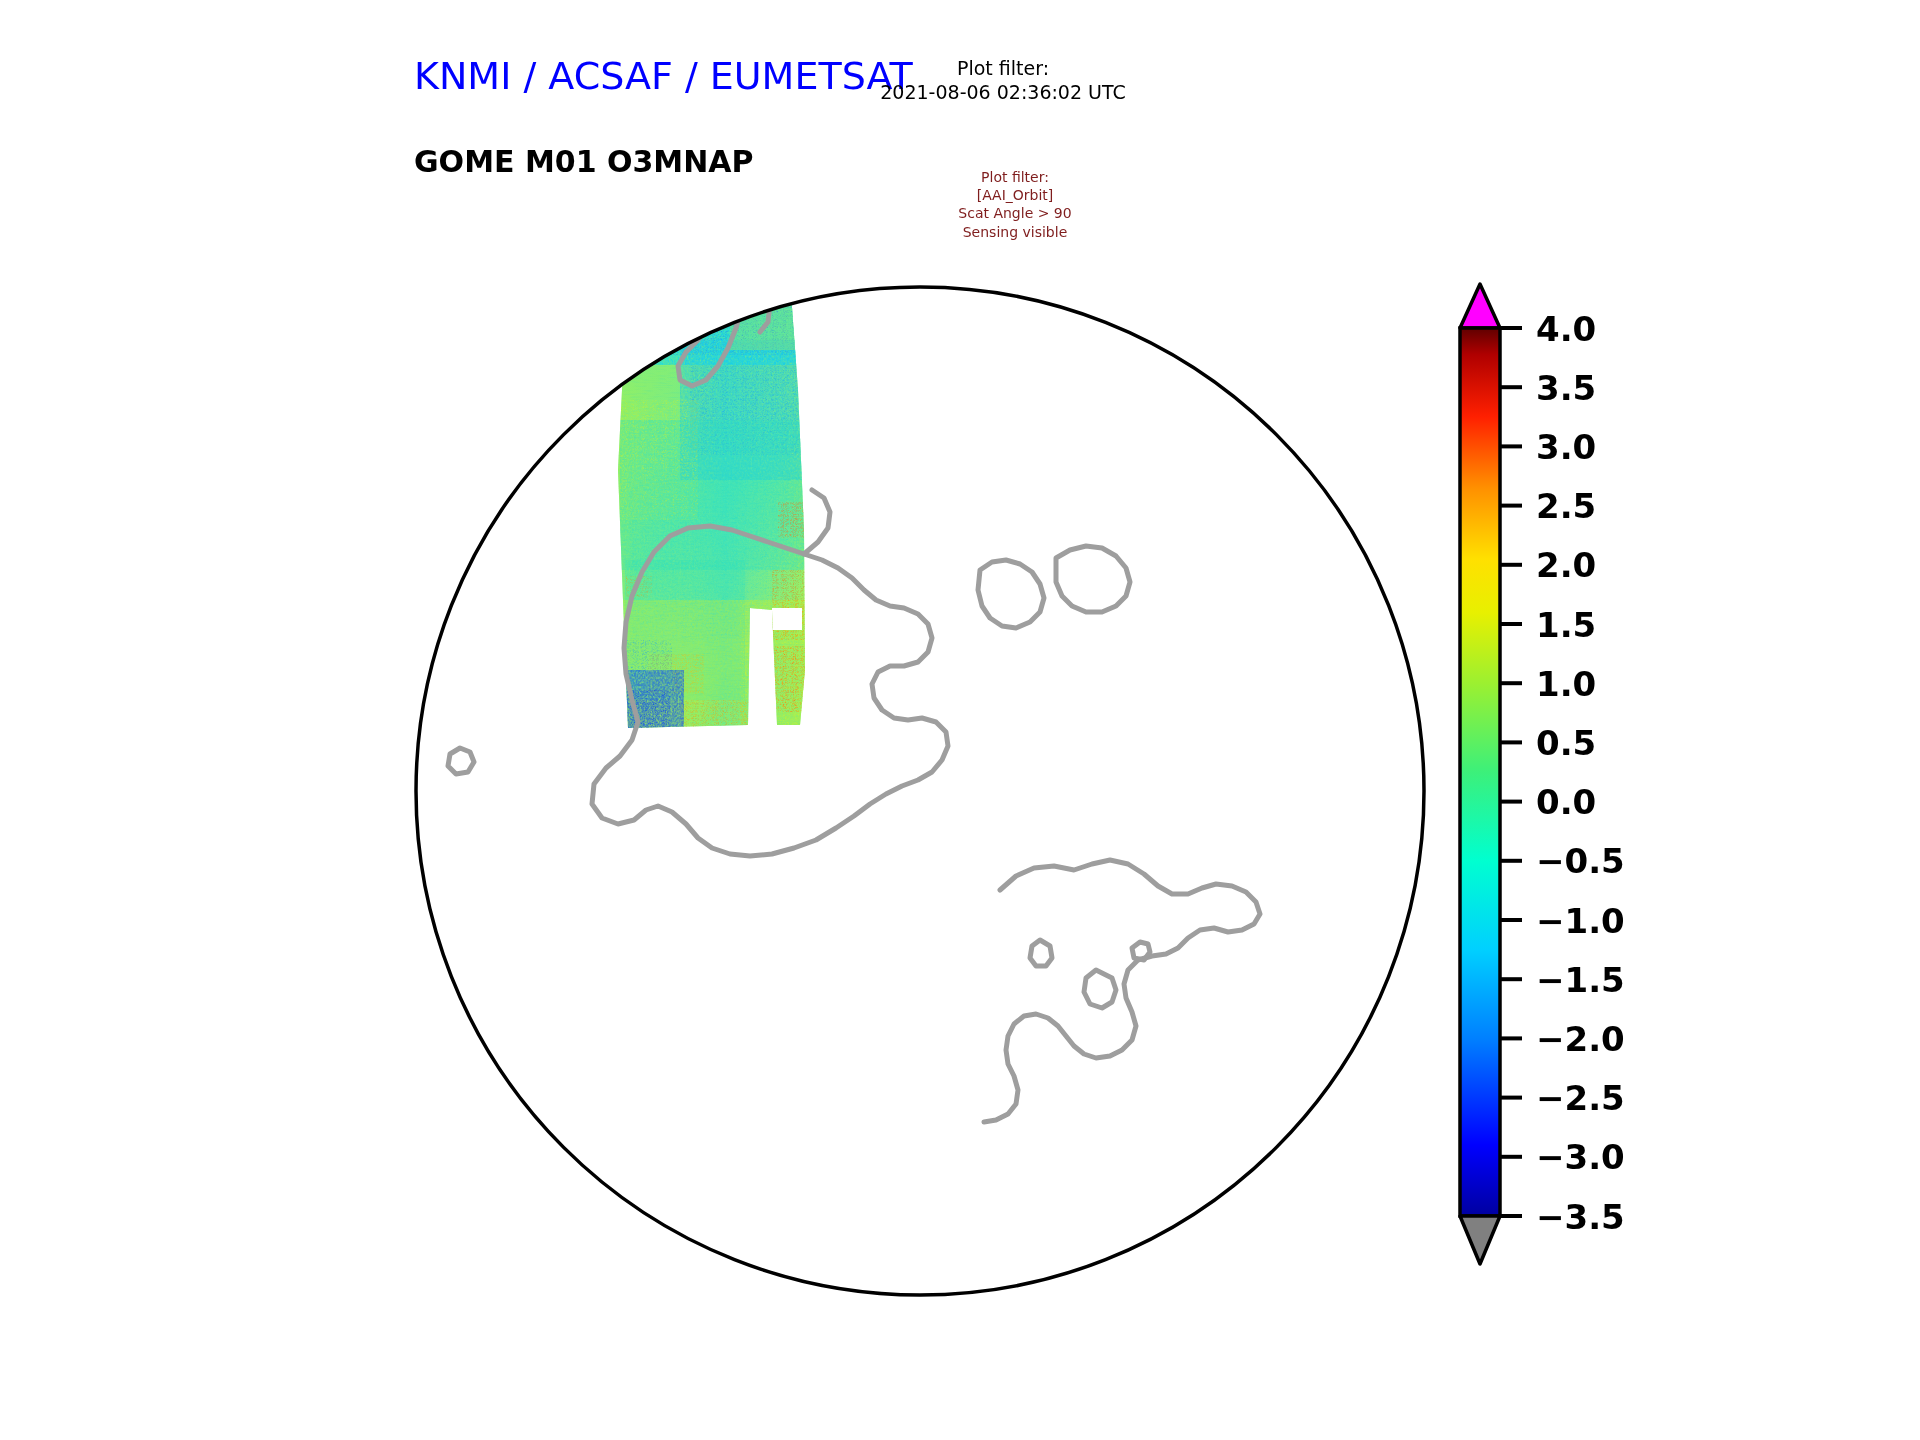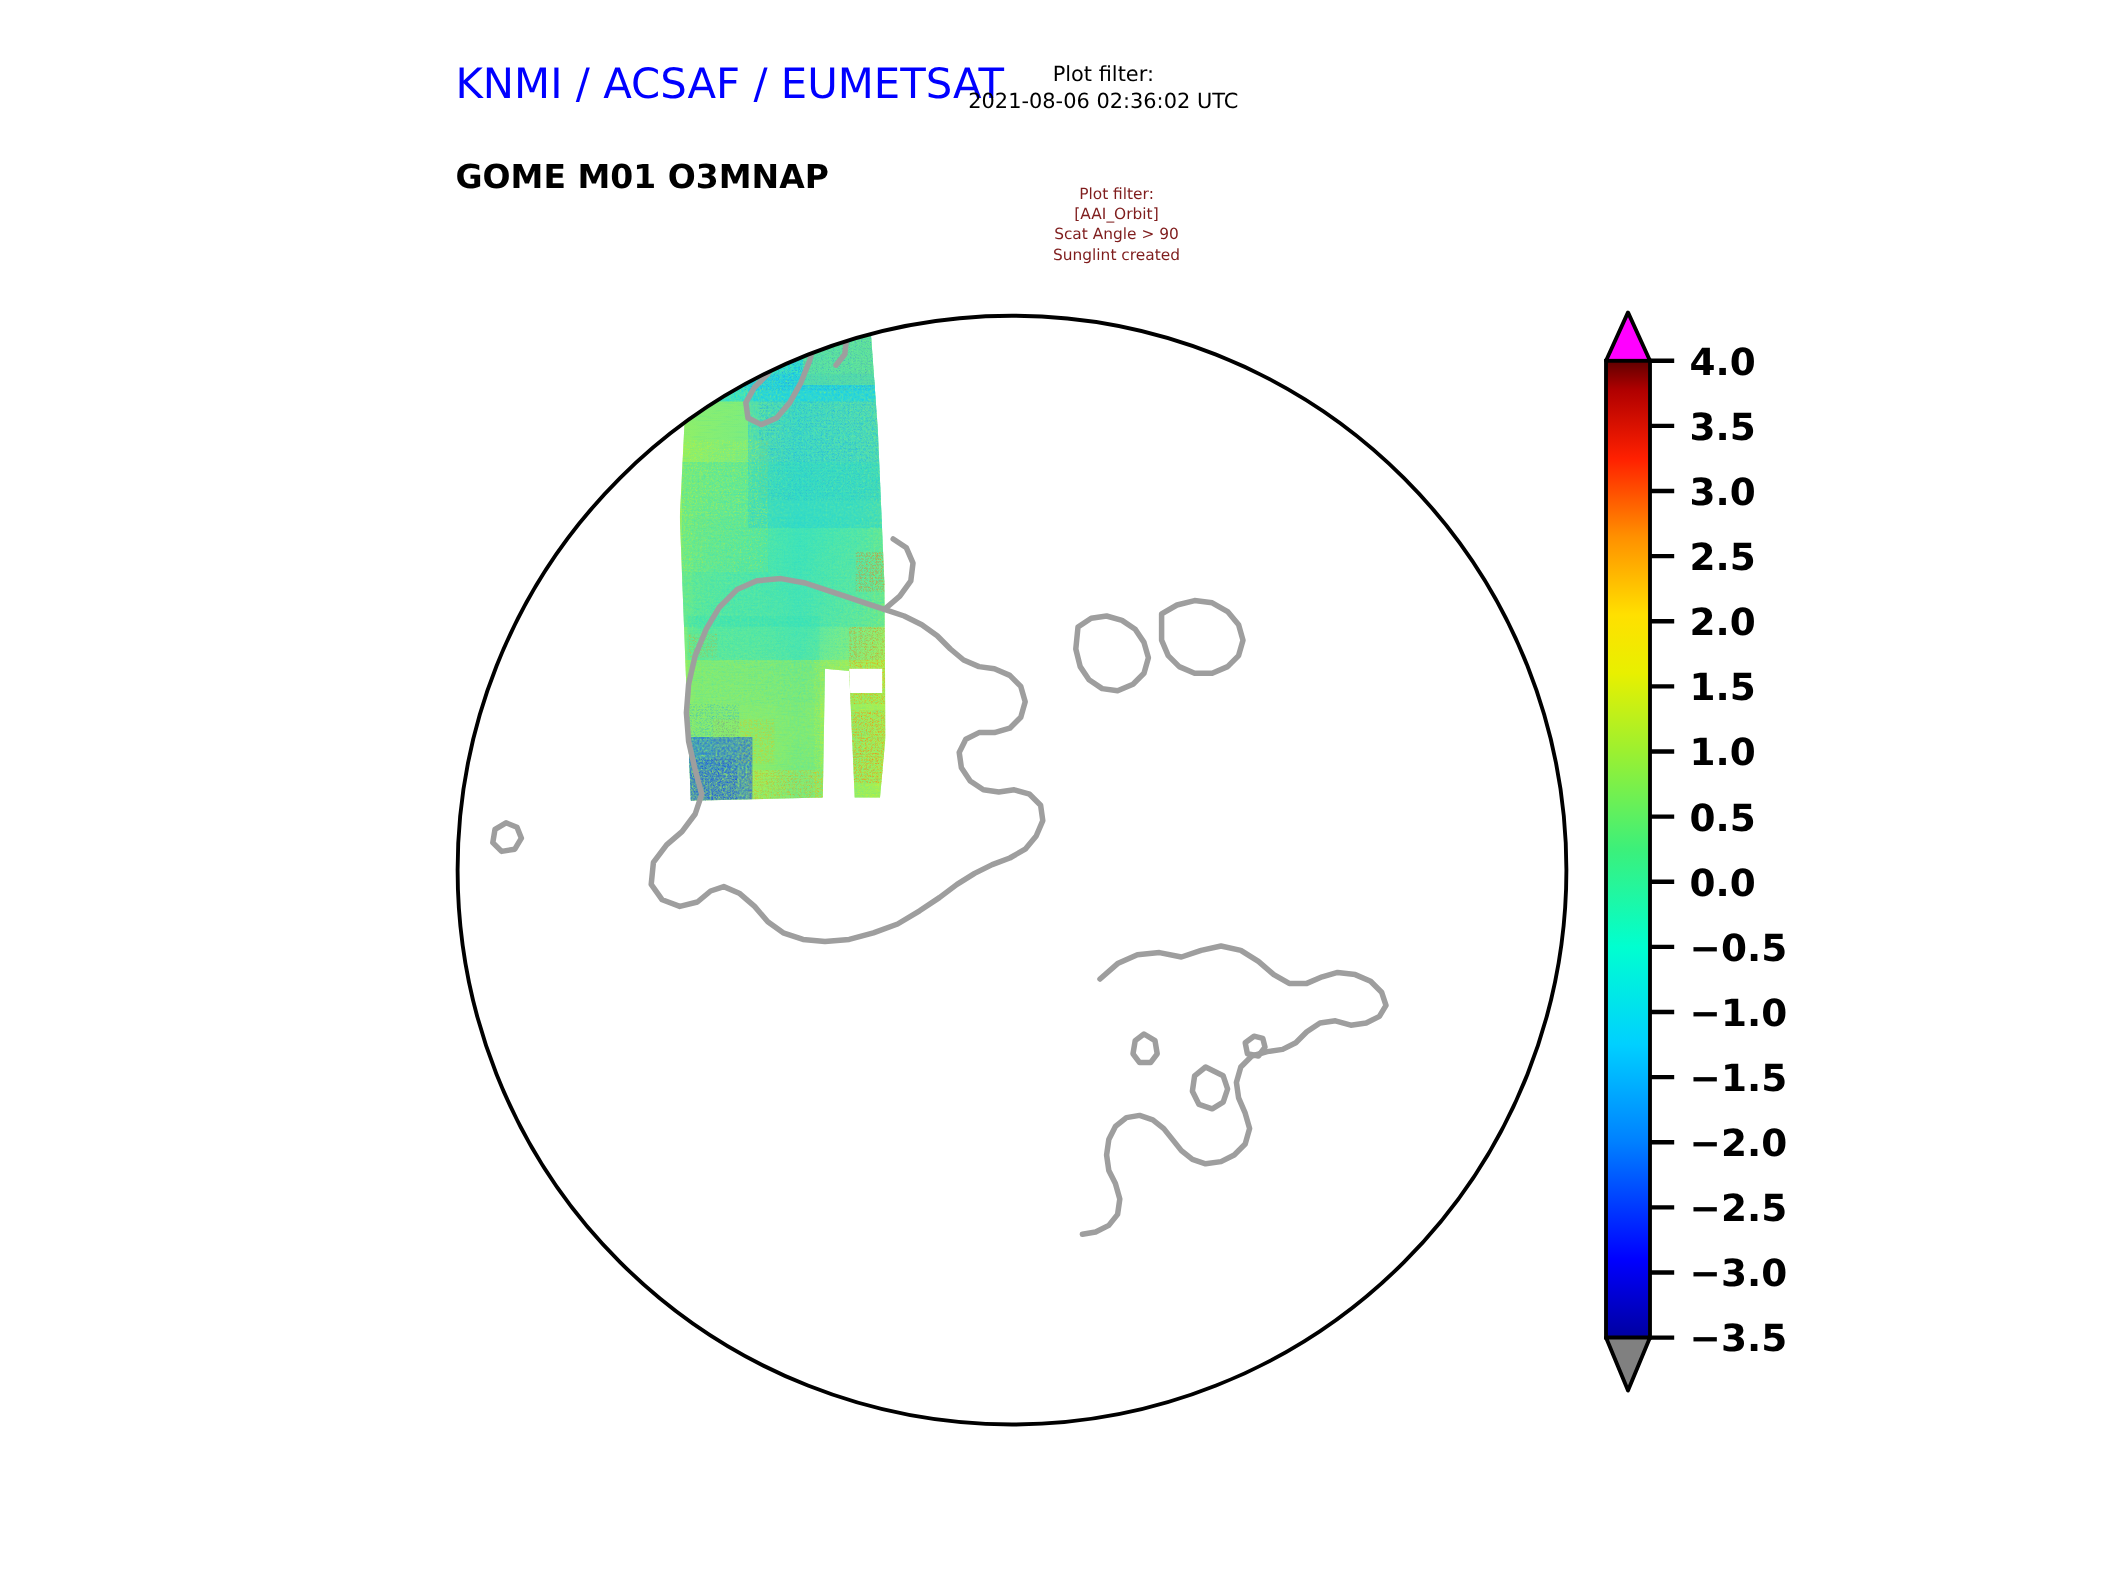--- a/index.html
+++ b/index.html
@@ -115,21 +115,21 @@
 
   <div class="meta">
     <div>GOME M01 O3MNAP</div>
   </div>
 
 
   <div class="filter">
     <div>Plot filter:</div>
     <div>[AAI_Orbit]</div>
     <div>Scat Angle &gt; 90</div>
-    <div>Sunglint created</div>
+    <div>Sensing visible</div>
   </div>
 
   <div class="map">
     <svg width="1080" height="1060" viewBox="0 0 1080 1060" xmlns="http://www.w3.org/2000/svg">
       <defs>
         <clipPath id="globeClip">
           <circle cx="540" cy="521" r="504"></circle>
         </clipPath>
         <clipPath id="swathClip">
           <path d="M253,-15 L408,-18 L418,120 L424,260 L425,400 L420,455 L397,455 L392,340 L370,338

